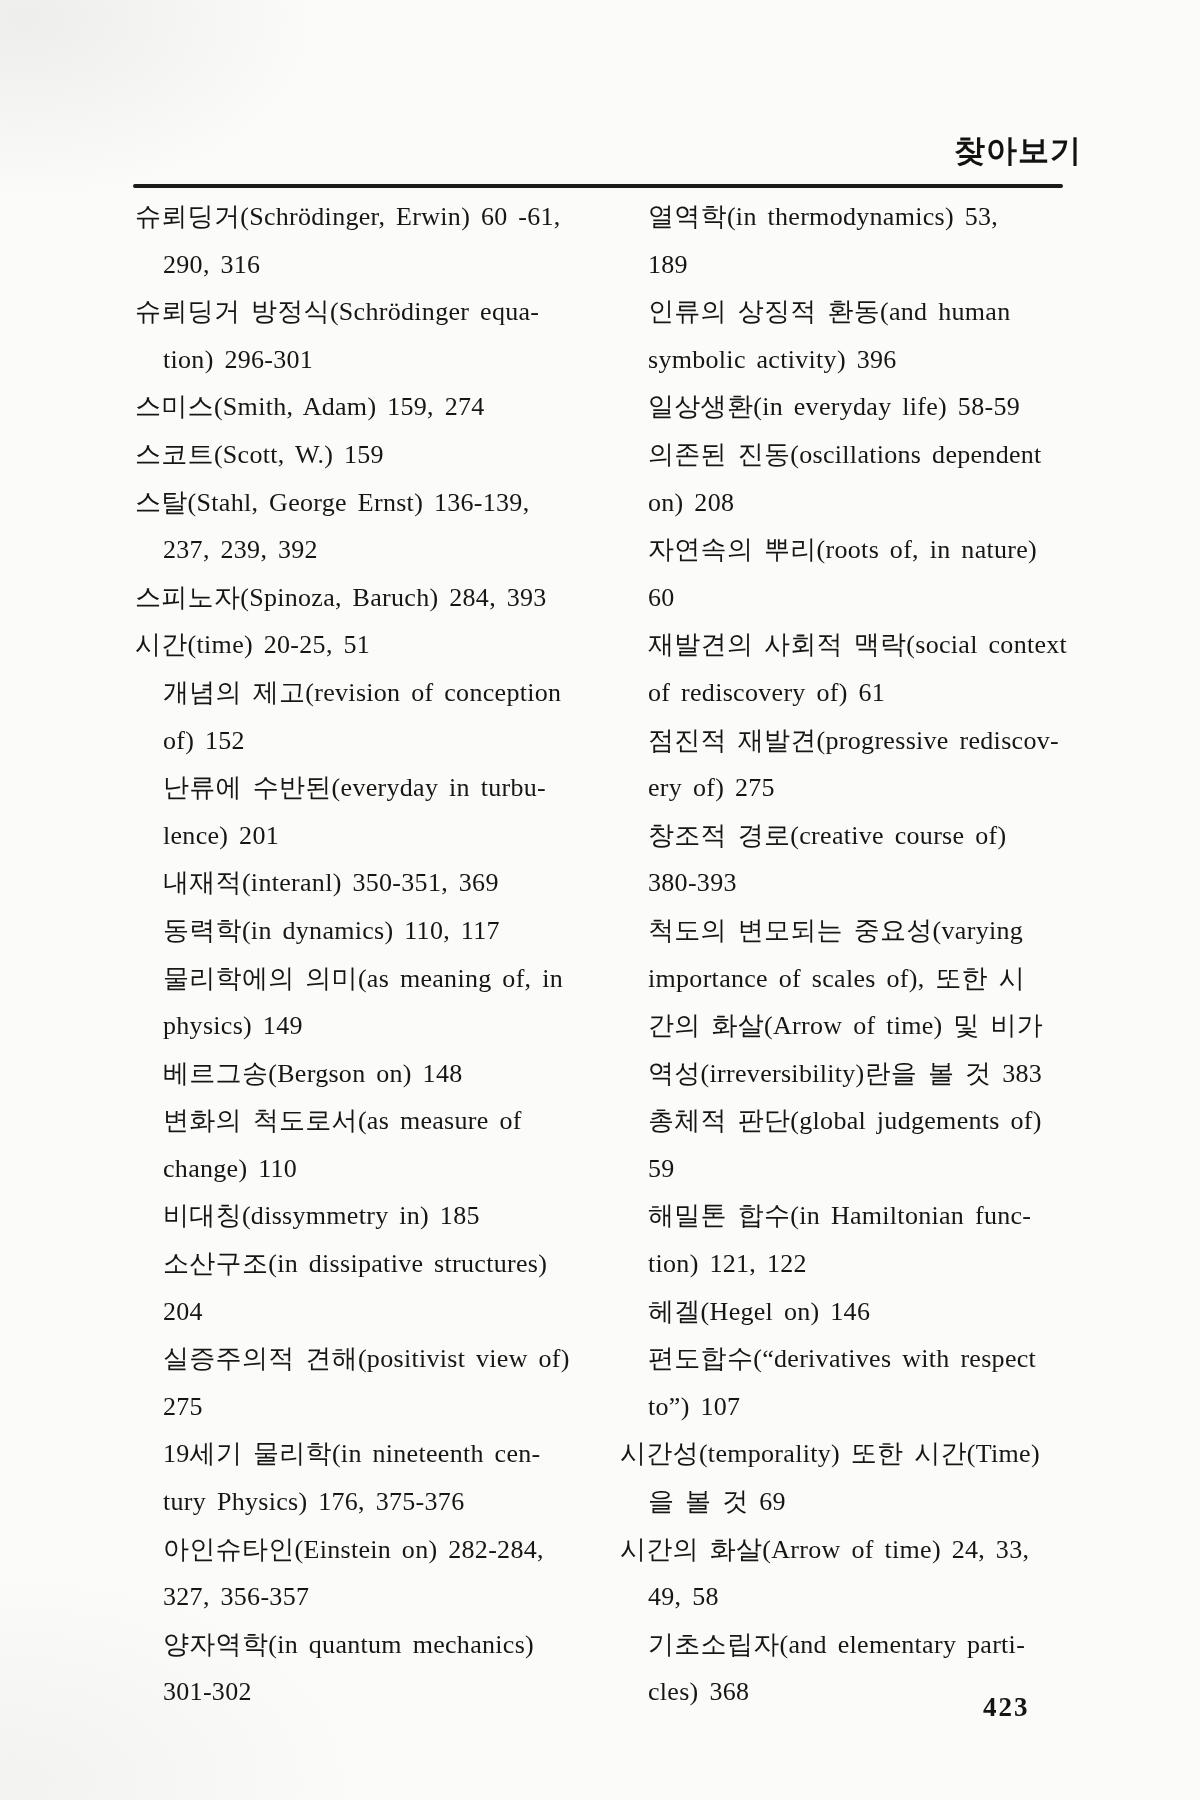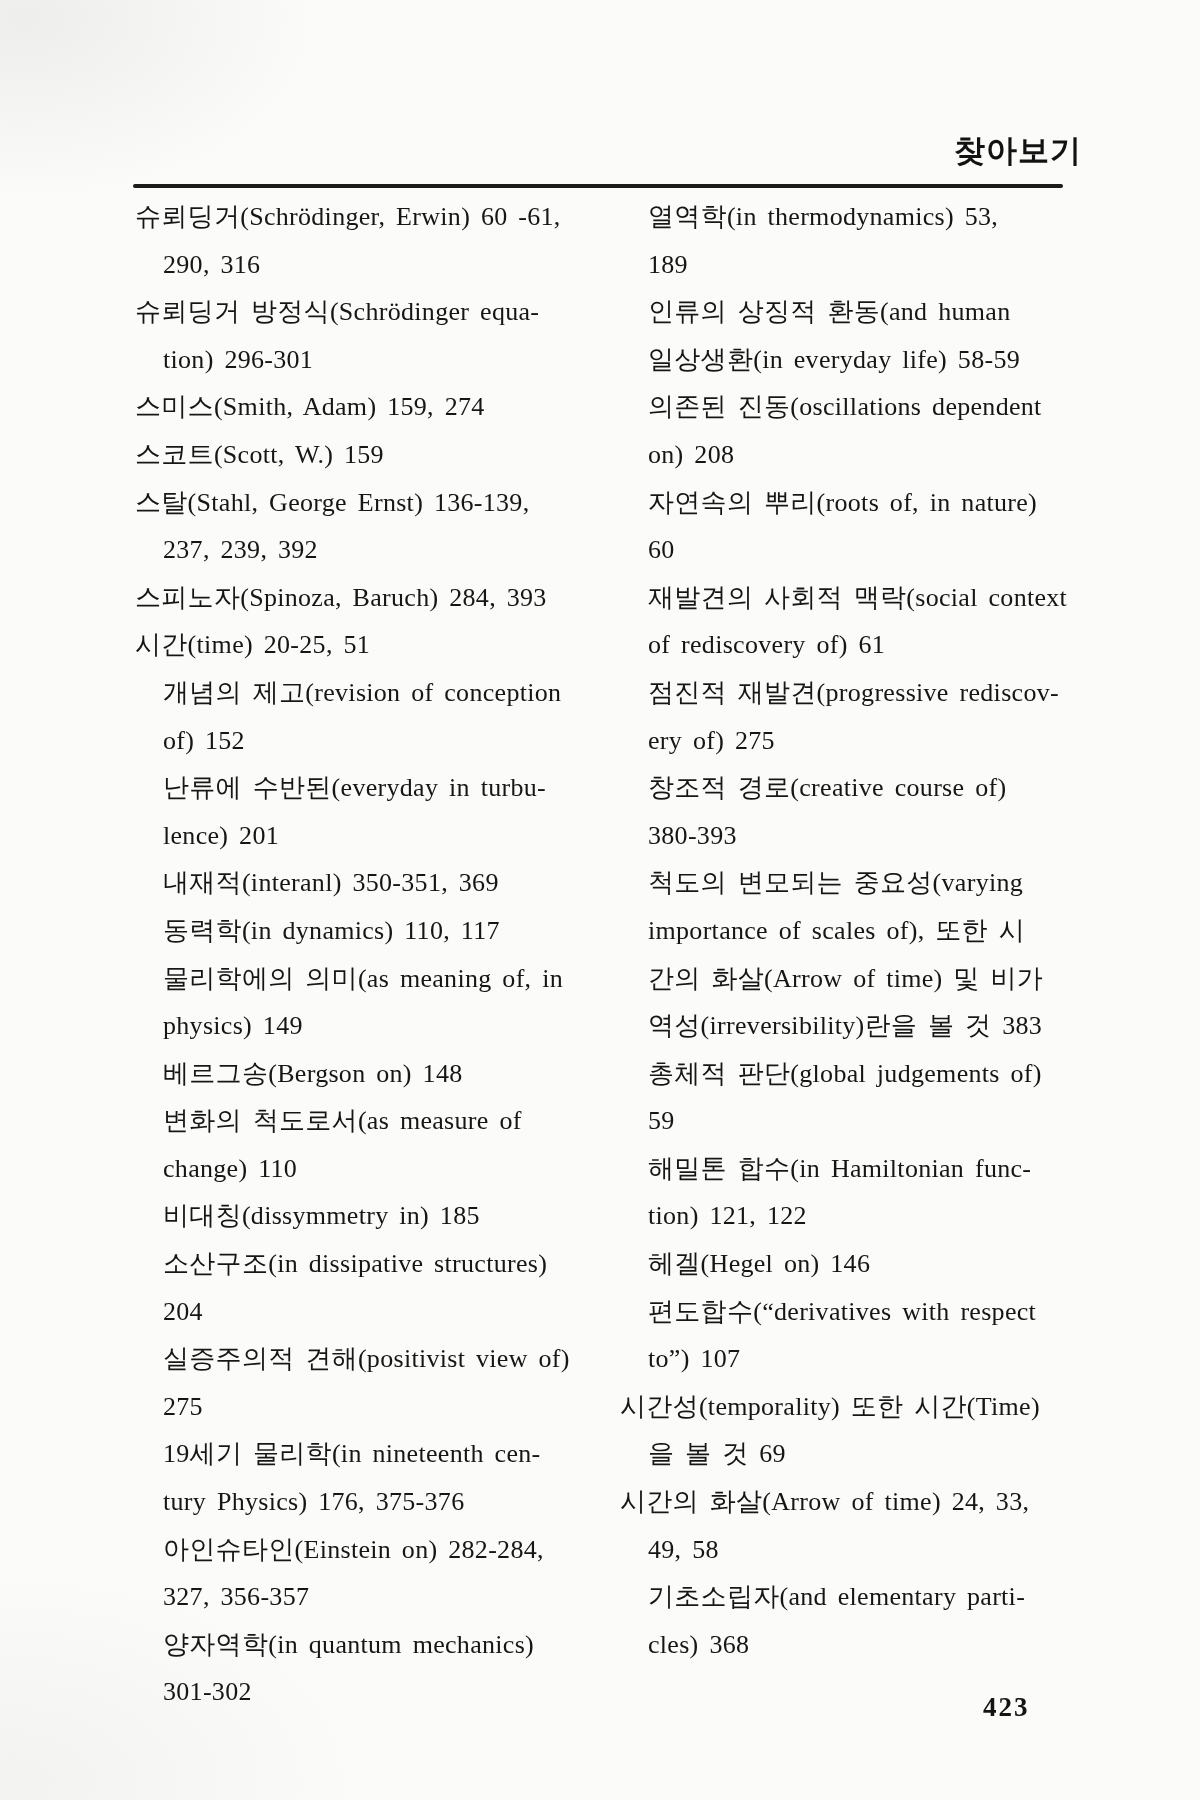--- a/index.html
+++ b/index.html
@@ -102,20 +102,21 @@
       <div class="line ind">아인슈타인(Einstein on)  282-284,</div>
       <div class="line ind">327, 356-357</div>
       <div class="line ind">양자역학(in quantum mechanics)</div>
       <div class="line ind">301-302</div>
     </div>
 
   <div class="col col-right">
       <div class="line ind">열역학(in thermodynamics)  53,</div>
       <div class="line ind">189</div>
       <div class="line ind">인류의 상징적 환동(and human</div>
+      <div class="line ind">symbolic activity) 396</div>
       <div class="line ind">일상생환(in everyday life) 58-59</div>
       <div class="line ind">의존된 진동(oscillations dependent</div>
       <div class="line ind">on) 208</div>
       <div class="line ind">자연속의 뿌리(roots of, in nature)</div>
       <div class="line ind">60</div>
       <div class="line ind">재발견의 사회적 맥락(social context</div>
       <div class="line ind">of rediscovery of) 61</div>
       <div class="line ind">점진적 재발견(progressive rediscov-</div>
       <div class="line ind">ery of) 275</div>
       <div class="line ind">창조적 경로(creative course of)</div>

